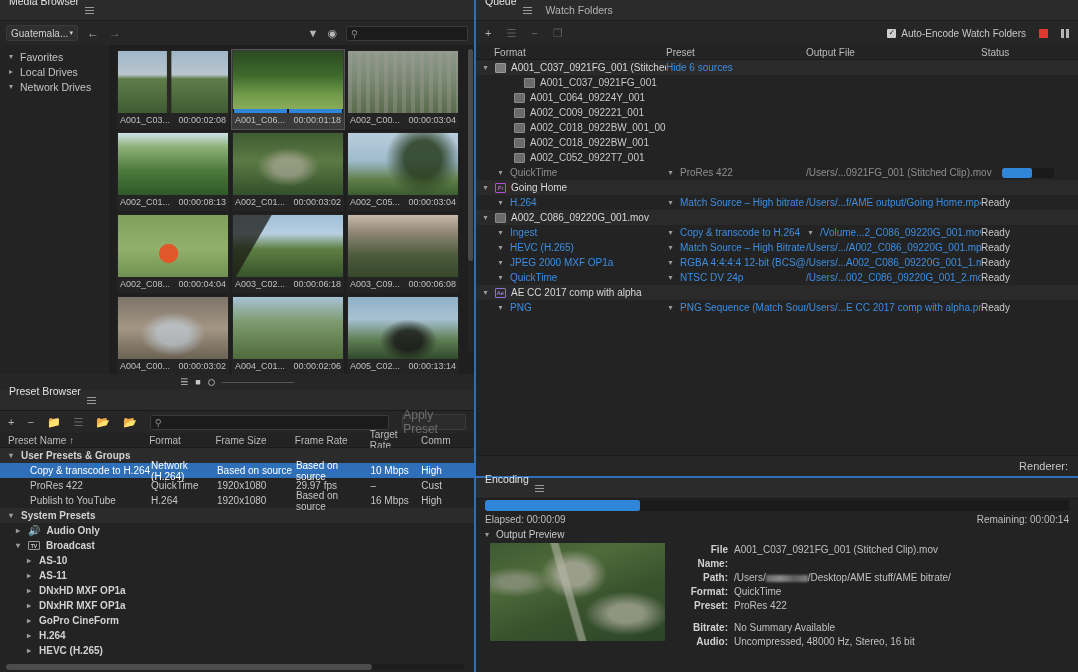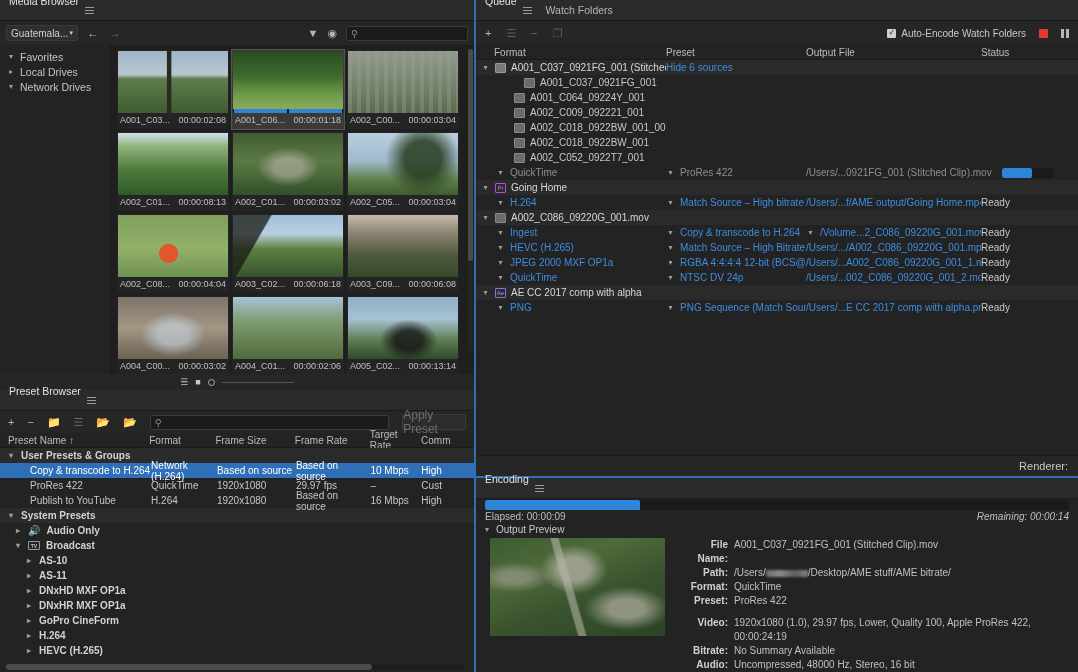--- a/index.html
+++ b/index.html
@@ -119,21 +119,21 @@
   .rsel { width:275px; height:15px; background:#2e2e2e; border:1px solid #3d6fa0; border-radius:2px;
           display:flex; align-items:center; justify-content:space-between; padding:0 5px; font-size:10px; color:#d6d6d6; }
 
   
   .enc { height:196px; background:#232323; display:flex; flex-direction:column; flex:none; border-top:2px solid #2f6fb8; }
   .enc-src { height:18px; display:flex; align-items:center; padding:0 9px; font-size:10px; color:#d8d8d8; font-weight:bold; }
   .enc-src .r { margin-left:auto; font-weight:normal; color:#bfbfbf; }
   .enc-prog { margin:1px 9px 0 9px; height:11px; background:#1a1a1a; border-radius:2px; overflow:hidden; }
   .enc-prog i { display:block; height:11px; width:26.5%; background:#2f86d8; border-radius:2px; }
   .enc-times { height:16px; display:flex; align-items:center; padding:0 9px; font-size:10px; color:#bfbfbf; }
-  .enc-times .r { margin-left:auto;font-style:italic; }
+  .enc-times .r { margin-left:auto; }
   .op-head { height:14px; display:flex; align-items:center; gap:5px; padding-left:7px; font-size:10px; color:#c8c8c8; }
   .op-body { display:flex; padding:2px 9px 0 14px; gap:13px; }
   .op-thumb { width:175px; height:98px; background:#2c3326; overflow:hidden; position:relative; flex:none; }
   .meta { font-size:10px; line-height:14px; }
   .meta .mrow { display:flex; }
   .meta .k { width:56px; text-align:right; color:#d0d0d0; font-weight:bold; flex:none; padding-right:6px; }
   .meta .v { color:#c0c0c0; }
   .redact { display:inline-block; width:42px; height:7px; background:linear-gradient(90deg,#6d6d6d,#8a8a8a,#5f5f5f,#7d7d7d);
             filter:blur(1.2px); vertical-align:middle; border-radius:1px; }
 
@@ -712,24 +712,20 @@
           <div class="mrow">
             <span class="k">Format:</span>
             <span class="v">QuickTime</span>
           </div>
           <div class="mrow">
             <span class="k">Preset:</span>
             <span class="v">ProRes 422</span>
           </div>
           <div class="mrow" style="height:8px;"></div>
           <div class="mrow">
-            <span class="k">Video:</span>
-            <span class="v">1920x1080 (1.0), 29.97 fps, Lower, Quality 100, Apple ProRes 422, 00:00:24:19</span>
-          </div>
-          <div class="mrow">
             <span class="k">Bitrate:</span>
             <span class="v">No Summary Available</span>
           </div>
           <div class="mrow">
             <span class="k">Audio:</span>
             <span class="v">Uncompressed, 48000 Hz, Stereo, 16 bit</span>
           </div>
         </div>
       </div>
     </div>

